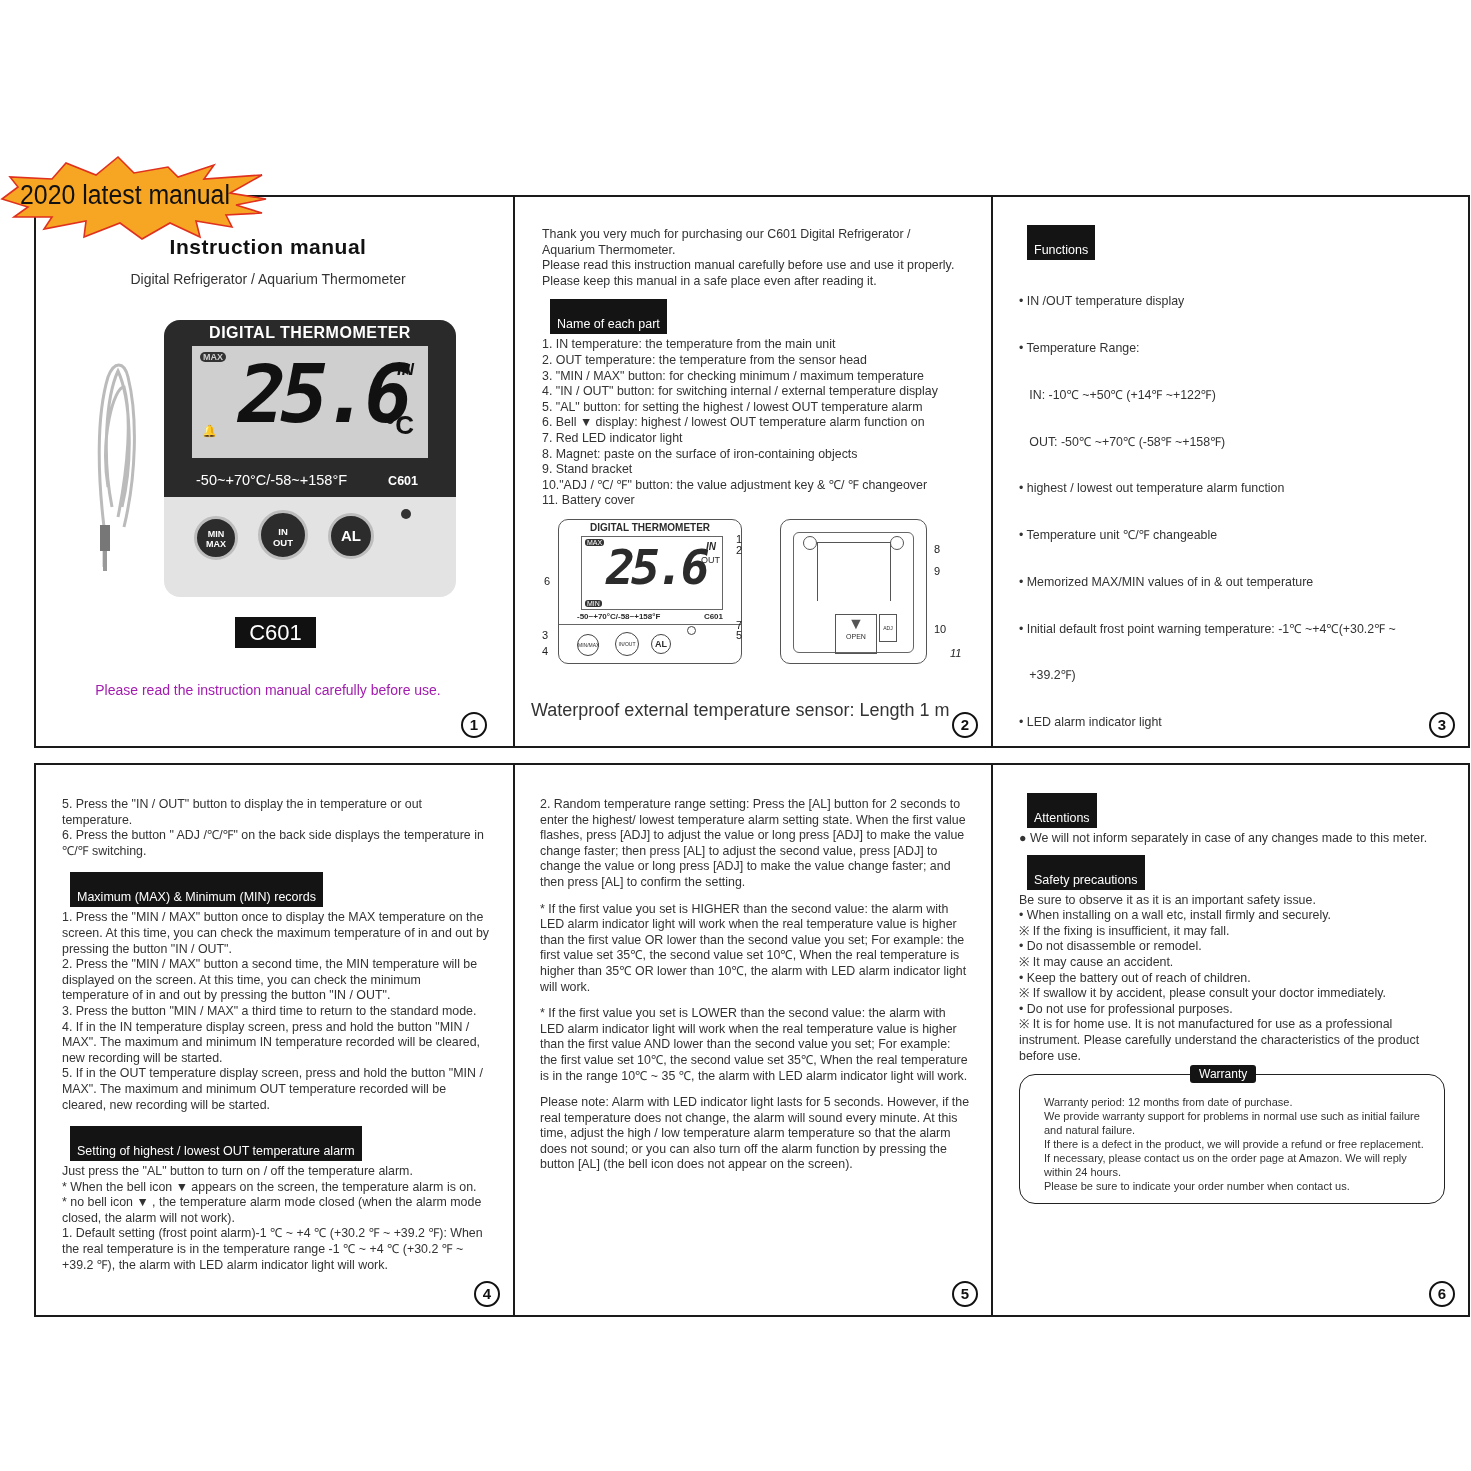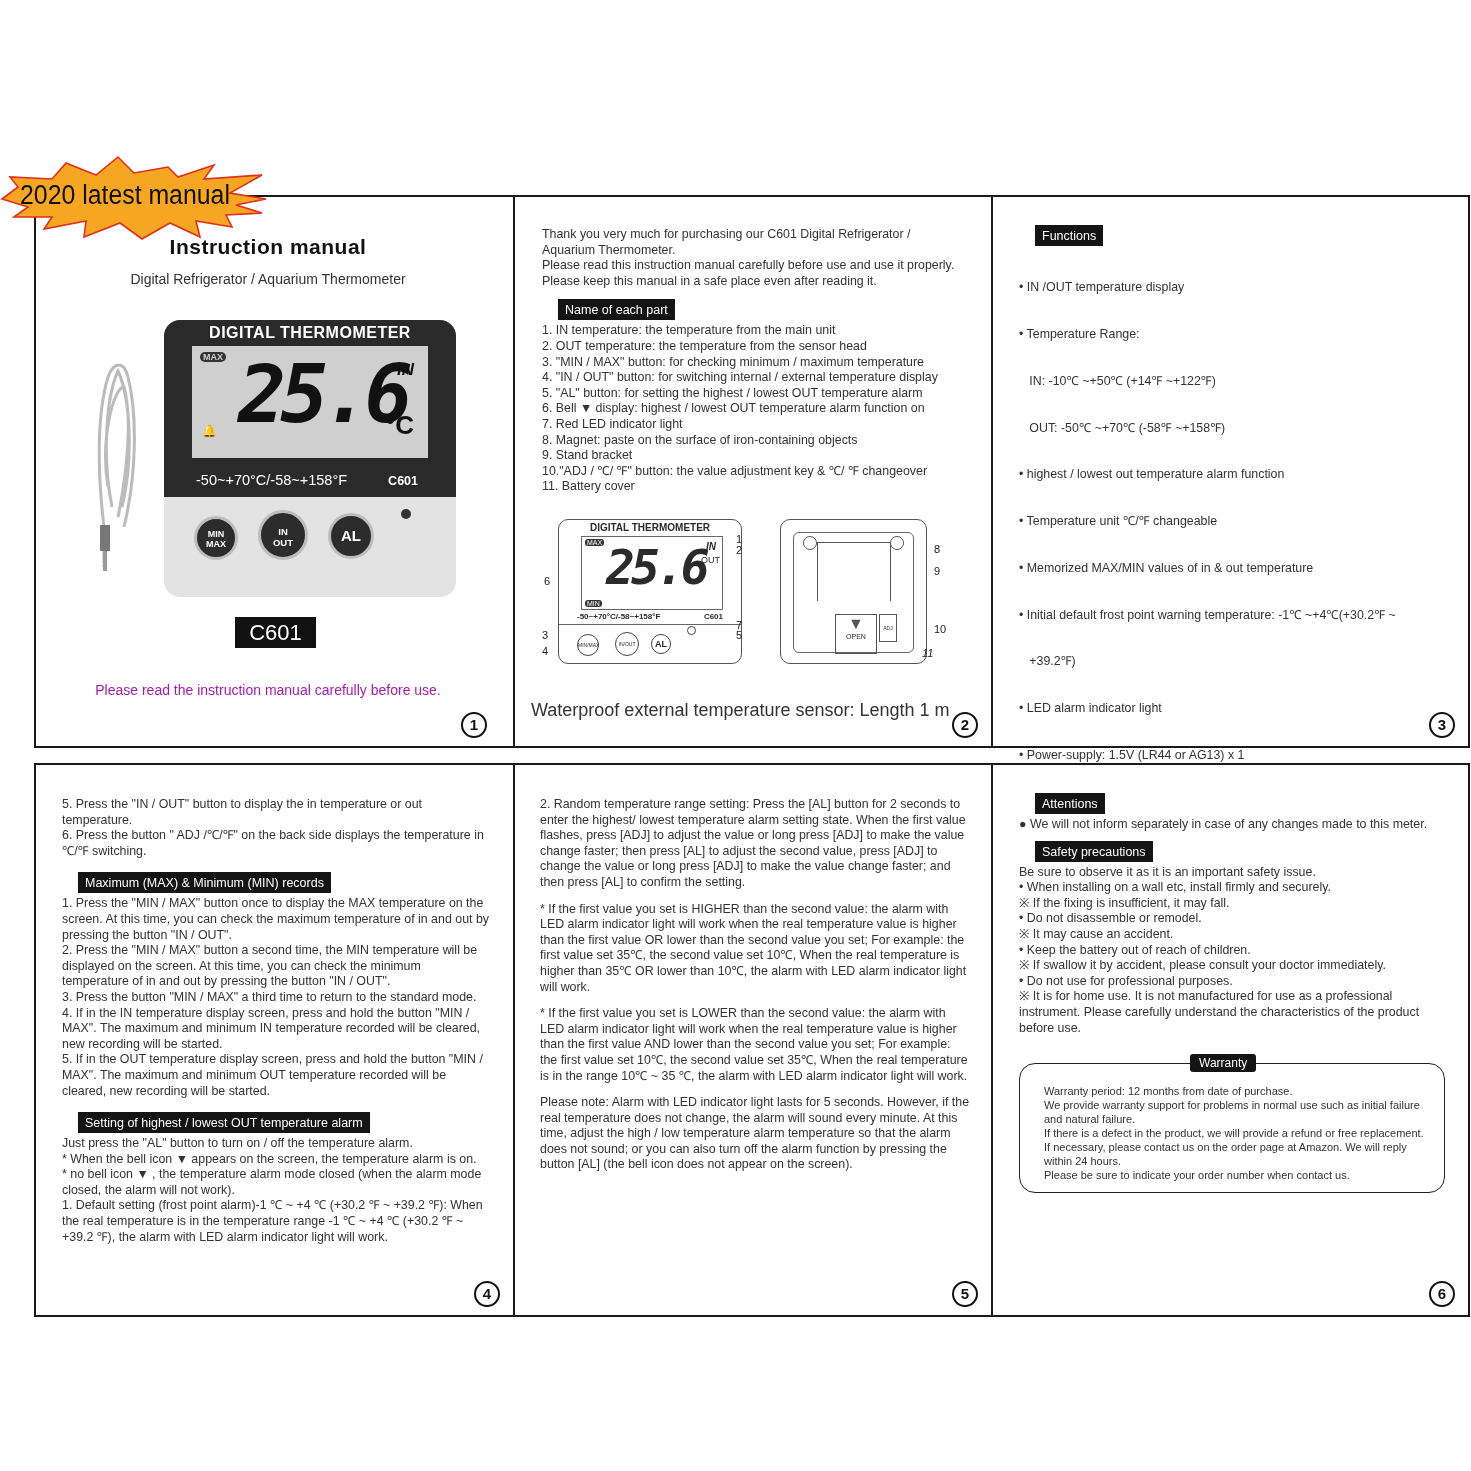--- a/index.html
+++ b/index.html
@@ -11,21 +11,21 @@
   .vdiv { position:absolute; top:0; bottom:0; width:2px; background:#1a1a1a; }
   .panel { position:absolute; top:0; bottom:0; box-sizing:border-box; }
   .p1 { left:0; width:464px;padding-left:8px; }
   .p2 { left:479px; width:476px; padding:30px 26px 0 27px; }
   .p3 { left:957px; width:475px; padding:28px 22px 0 26px; }
   .p4 { left:0; width:477px; padding:32px 22px 0 26px; }
   .p5 { left:479px; width:476px; padding:32px 20px 0 25px; }
   .p6 { left:957px; width:475px; padding:28px 20px 0 26px; }
   .txt { font-size:12.4px; line-height:15.6px; color:#333; }
   .txt p { margin:0; }
-  .head { display:inline-block; background:#141414; color:#fff; font-size:12.5px; padding:4px 7px 3px 7px; margin:0 0 3px 16px; }
+  .head { display:inline-block; background:#141414; color:#fff; font-size:12.5px; padding:18px 7px 3px 7px; margin:0 0 3px 8px; }
   .gap { height:10px; }
   .pagenum { position:absolute; right:13px; bottom:8px; width:22px; height:22px; border:2px solid #111; border-radius:50%;
              font-size:15px; font-weight:bold; text-align:center; line-height:22px; color:#111; }
   
   .title1 { position:absolute; left:0; right:0; top:38px; text-align:center; font-size:21px; font-weight:bold; color:#111; letter-spacing:0.5px; }
   .sub1 { position:absolute; left:0; right:0; top:74px; text-align:center; font-size:14px; color:#333; }
   .device { position:absolute; left:128px; top:123px; width:292px; height:277px; border-radius:16px; overflow:hidden; background:#e3e3e3; }
   .dev-top { position:absolute; left:0; top:0; right:0; height:177px; background:#2a2a2a; }
   .dev-label { position:absolute; left:0; right:0; top:4px; text-align:center; color:#fff; font-weight:bold; font-size:16px; letter-spacing:0.5px; }
   .lcd { position:absolute; left:28px; top:26px; width:236px; height:112px; background:#cfcfcf; }
@@ -47,21 +47,21 @@
   
   .badge { position:absolute; left:0; top:153px; width:270px; height:90px; z-index:5; }
   .badge-text { position:absolute; left:20px; top:180px; font-size:27px; color:#111; z-index:6; font-family:"Liberation Sans Narrow","Liberation Sans", sans-serif; transform:scaleX(0.92); transform-origin:left; }
   
   .diagrams { position:absolute; left:27px; top:320px; width:430px; height:160px; }
   .diag-front { position:absolute; left:16px; top:2px; width:182px; height:143px; border:1.5px solid #555; border-radius:10px; }
   .diag-back { position:absolute; left:238px; top:2px; width:145px; height:143px; border:1.5px solid #555; border-radius:10px; }
   .callout { position:absolute; font-size:11px; color:#222; }
   .sensor-note { position:absolute; left:16px; top:503px; font-size:18px; color:#333; }
   
-  .warranty { position:relative; margin-top:27px; border:1.5px solid #222; border-radius:16px; padding:20px 10px 10px 24px; width:390px; }
+  .warranty { position:relative; margin-top:10px; border:1.5px solid #222; border-radius:16px; padding:20px 10px 10px 24px; width:390px; }
   .warranty .wtitle { position:absolute; left:170px; top:-10px; background:#141414; color:#fff; font-size:12px; padding:2px 9px; border-radius:3px; }
   .warranty .wtxt { font-size:11px; line-height:14px; color:#333; }
   .warranty .wtxt p { margin:0; }
 </style>
 </head>
 <body>
 
 <svg class="badge" viewBox="0 0 270 90">
   <polygon points="2,46 18,34 10,24 52,26 66,10 96,22 118,4 134,20 168,14 178,24 214,12 204,26 262,22 230,40 266,46 236,52 262,60 226,62 232,74 196,68 200,84 170,70 142,86 120,70 84,84 86,68 44,76 52,64 14,64 28,54" fill="#f6a623" stroke="#e0301e" stroke-width="1.6"></polygon>
 </svg>
@@ -164,21 +164,21 @@
       <span class="callout" style="left:194px;top:16px;">1</span>
       <span class="callout" style="left:194px;top:27px;">2</span>
       <span class="callout" style="left:0px;top:112px;">3</span>
       <span class="callout" style="left:0px;top:128px;">4</span>
       <span class="callout" style="left:194px;top:112px;">5</span>
       <span class="callout" style="left:2px;top:58px;">6</span>
       <span class="callout" style="left:194px;top:102px;">7</span>
       <span class="callout" style="left:392px;top:26px;">8</span>
       <span class="callout" style="left:392px;top:48px;">9</span>
       <span class="callout" style="left:392px;top:106px;">10</span>
-      <span class="callout" style="left:380px;top:130px;font-style:italic;">11</span>
+      <span class="callout" style="left:408px;top:130px;font-style:italic;">11</span>
     </div>
 
     <div class="sensor-note">Waterproof external temperature sensor: Length 1 m</div>
     <div class="pagenum">2</div>
   </div>
 
   <div class="panel p3">
     <div class="head">Functions</div>
     <div class="txt" style="white-space:pre;">
       <p>• IN /OUT temperature display</p>

